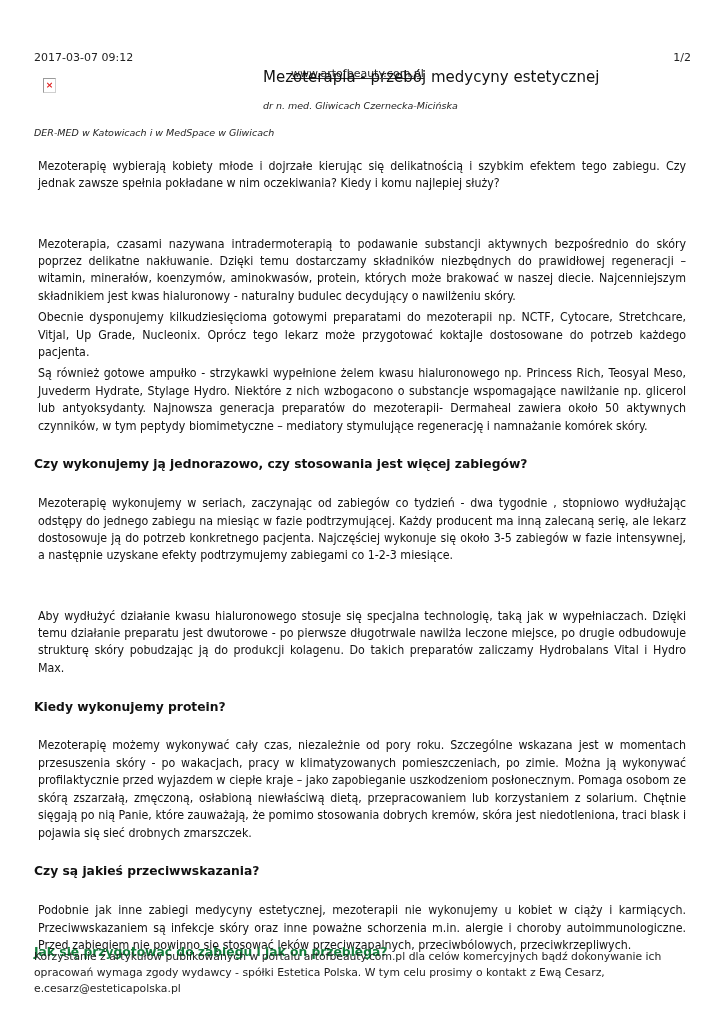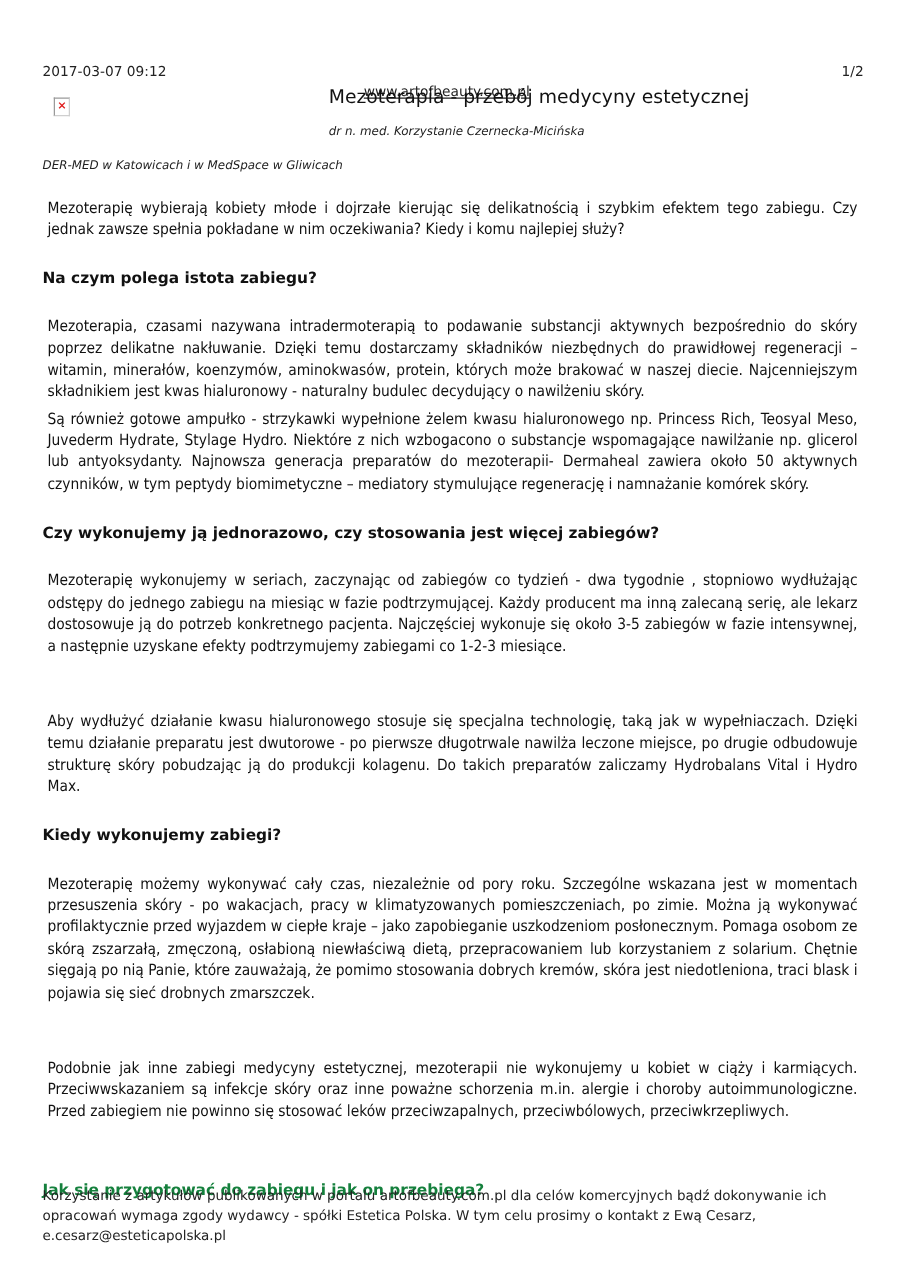--- a/index.html
+++ b/index.html
@@ -66,46 +66,47 @@
   <span class="date">2017-03-07 09:12</span>
   <span class="url">www.artofbeauty.com.pl</span>
   <span class="page">1/2</span>
 </div>
 
 <div class="broken-img">
   <span>×</span>
 </div>
 
 <div class="title">Mezoterapia - przebój medycyny estetycznej</div>
-<div class="author">dr n. med. Korzystanie Czernecka-Micińska</div>
+<div class="author">dr n. med. Gliwicach Czernecka-Micińska</div>
 <div class="affiliation">DER-MED w Katowicach i w MedSpace w Gliwicach</div>
 
 <div class="content">
   <p>Mezoterapię wybierają kobiety młode i dojrzałe kierując się delikatnością i szybkim efektem tego zabiegu. Czy jednak zawsze spełnia pokładane w nim oczekiwania? Kiedy i komu najlepiej służy?</p>
   <div class="gap"></div>
 
-  <h2>Na czym polega istota zabiegu?</h2>
   <div class="gap"></div>
   <p>Mezoterapia, czasami nazywana intradermoterapią to podawanie substancji aktywnych bezpośrednio do skóry poprzez delikatne nakłuwanie. Dzięki temu dostarczamy składników niezbędnych do prawidłowej regeneracji – witamin, minerałów, koenzymów, aminokwasów, protein, których może brakować w naszej diecie. Najcenniejszym składnikiem jest kwas hialuronowy - naturalny budulec decydujący o nawilżeniu skóry.</p>
+  <p>Obecnie dysponujemy kilkudziesięcioma gotowymi preparatami do mezoterapii np. NCTF, Cytocare, Stretchcare, Vitjal, Up Grade, Nucleonix. Oprócz tego lekarz może przygotować koktajle dostosowane do potrzeb każdego pacjenta.</p>
   <p>Są również gotowe ampułko - strzykawki wypełnione żelem kwasu hialuronowego np. Princess Rich, Teosyal Meso, Juvederm Hydrate, Stylage Hydro. Niektóre z nich wzbogacono o substancje wspomagające nawilżanie np. glicerol lub antyoksydanty. Najnowsza generacja preparatów do mezoterapii- Dermaheal zawiera około 50 aktywnych czynników, w tym peptydy biomimetyczne – mediatory stymulujące regenerację i namnażanie komórek skóry.</p>
   <div class="gap"></div>
 
   <h2>Czy wykonujemy ją jednorazowo, czy stosowania jest więcej zabiegów?</h2>
   <div class="gap"></div>
   <p>Mezoterapię wykonujemy w seriach, zaczynając od zabiegów co tydzień - dwa tygodnie , stopniowo wydłużając odstępy do jednego zabiegu na miesiąc w fazie podtrzymującej. Każdy producent ma inną zalecaną serię, ale lekarz dostosowuje ją do potrzeb konkretnego pacjenta. Najczęściej wykonuje się około 3-5 zabiegów w fazie intensywnej, a następnie uzyskane efekty podtrzymujemy zabiegami co 1-2-3 miesiące.</p>
   <div class="gap"></div>
 
   <div class="gap"></div>
   <p>Aby wydłużyć działanie kwasu hialuronowego stosuje się specjalna technologię, taką jak w wypełniaczach. Dzięki temu działanie preparatu jest dwutorowe - po pierwsze długotrwale nawilża leczone miejsce, po drugie odbudowuje strukturę skóry pobudzając ją do produkcji kolagenu. Do takich preparatów zaliczamy Hydrobalans Vital i Hydro Max.</p>
   <div class="gap"></div>
 
-  <h2>Kiedy wykonujemy zabiegi?</h2>
+  <h2>Kiedy wykonujemy protein?</h2>
   <div class="gap"></div>
   <p>Mezoterapię możemy wykonywać cały czas, niezależnie od pory roku. Szczególne wskazana jest w momentach przesuszenia skóry - po wakacjach, pracy w klimatyzowanych pomieszczeniach, po zimie. Można ją wykonywać profilaktycznie przed wyjazdem w ciepłe kraje – jako zapobieganie uszkodzeniom posłonecznym. Pomaga osobom ze skórą zszarzałą, zmęczoną, osłabioną niewłaściwą dietą, przepracowaniem lub korzystaniem z solarium. Chętnie sięgają po nią Panie, które zauważają, że pomimo stosowania dobrych kremów, skóra jest niedotleniona, traci blask i pojawia się sieć drobnych zmarszczek.</p>
   <div class="gap"></div>
 
+  <h2>Czy są jakieś przeciwwskazania?</h2>
   <div class="gap"></div>
   <p>Podobnie jak inne zabiegi medycyny estetycznej, mezoterapii nie wykonujemy u kobiet w ciąży i karmiących. Przeciwwskazaniem są infekcje skóry oraz inne poważne schorzenia m.in. alergie i choroby autoimmunologiczne. Przed zabiegiem nie powinno się stosować leków przeciwzapalnych, przeciwbólowych, przeciwkrzepliwych.</p>
 </div>
 
 <div class="overlap-heading">Jak się przygotować do zabiegu i jak on przebiega?</div>
 
 <div class="footer-note">Korzystanie z artykułów publikowanych w portalu artofbeauty.com.pl dla celów komercyjnych bądź dokonywanie ich opracowań wymaga zgody wydawcy - spółki Estetica Polska. W tym celu prosimy o kontakt z Ewą Cesarz, e.cesarz@esteticapolska.pl</div>
 
 </body></html>

